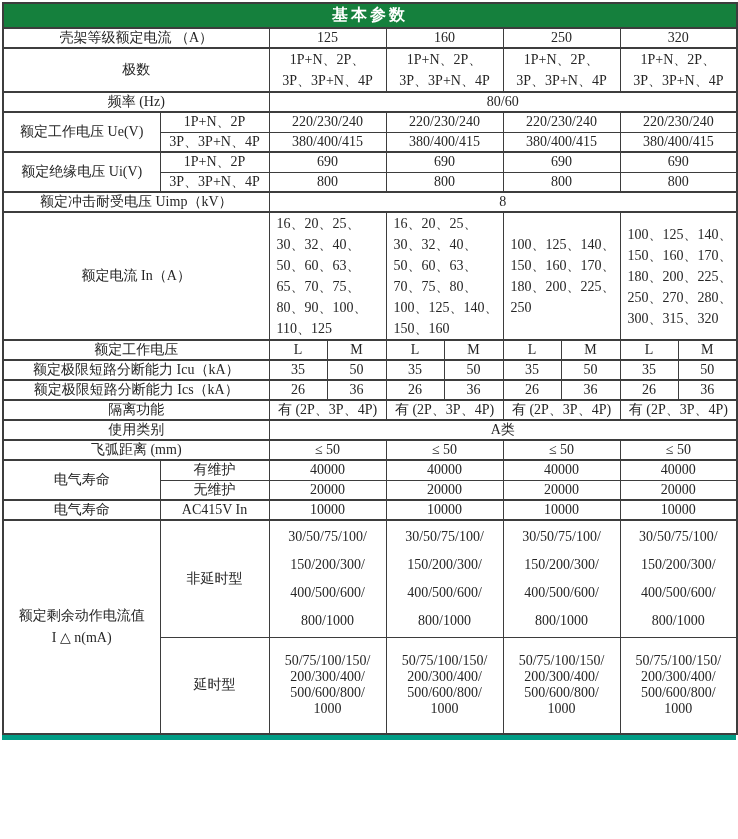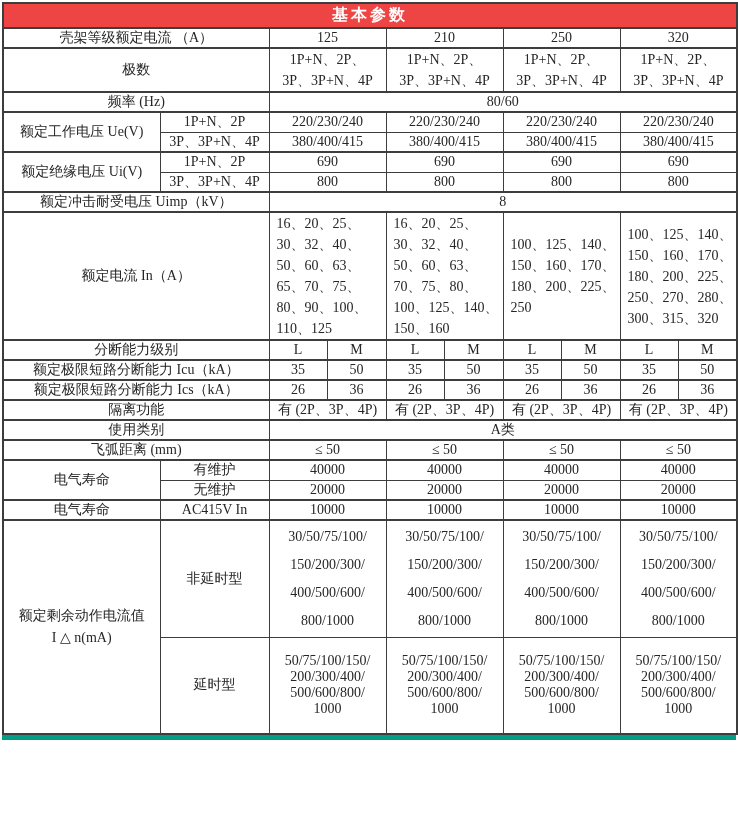--- a/index.html
+++ b/index.html
@@ -3,21 +3,21 @@
 <meta charset="utf-8">
 <style>
   html,body { margin:0; padding:0; background:#ffffff; }
   body { padding:2px; font-family:"Liberation Serif","DejaVu Serif",serif; color:#262626; }
   table.spec { border-collapse:collapse; table-layout:fixed; width:734px; border:2px solid #3d3d3d; }
   td { border:1px solid #3d3d3d; text-align:center; vertical-align:middle;
        font-size:14px; padding:0 2px; white-space:pre-line; overflow:hidden; }
   tr { height:20px; }
   tr.grp > td { border-top-width:2px; }
   tr.hdr { height:25px; }
-  tr.hdr td { background:#ef4444; color:#ffffff; font-weight:bold; font-size:16px;
+  tr.hdr td { background:#15803d; color:#ffffff; font-weight:bold; font-size:16px;
               letter-spacing:3px; border:2px solid #3d3d3d; }
   tr.rh-poles { height:43px; }
   tr.rh-in { height:126px; }
   tr.rh-nd { height:117px; }
   tr.rh-dl { height:97px; }
   td.ml { line-height:21px; }
   td.lst { text-align:left; padding:0 3px 0 7px; line-height:21px; }
   td.ndv { line-height:28px; }
   td.dlv { line-height:16px;margin-left:29px; }
   td.lab2 { line-height:22px; }
@@ -41,21 +41,21 @@
   </colgroup>
 
   <tbody>
       <tr class="hdr">
     <td colspan="10">基本参数</td>
   </tr>
 
   <tr class="grp">
     <td colspan="2" class="lab">壳架等级额定电流 （A）</td>
     <td colspan="2">125</td>
-    <td colspan="2">210</td>
+    <td colspan="2">160</td>
     <td colspan="2">250</td>
     <td colspan="2">320</td>
   </tr>
 
   <tr class="grp rh-poles">
     <td colspan="2" class="lab">极数</td>
     <td colspan="2" class="ml">1P+N、2P、
 3P、3P+N、4P</td>
     <td colspan="2" class="ml">1P+N、2P、
 3P、3P+N、4P</td>
@@ -126,21 +126,21 @@
 180、200、225、
 250</td>
     <td colspan="2" class="lst">100、125、140、
 150、160、170、
 180、200、225、
 250、270、280、
 300、315、320</td>
   </tr>
 
   <tr class="grp">
-    <td colspan="2" class="lab">分断能力级别</td>
+    <td colspan="2" class="lab">额定工作电压</td>
     <td>L</td>
     <td>M</td>
     <td>L</td>
     <td>M</td>
     <td>L</td>
     <td>M</td>
     <td>L</td>
     <td>M</td>
   </tr>
 

